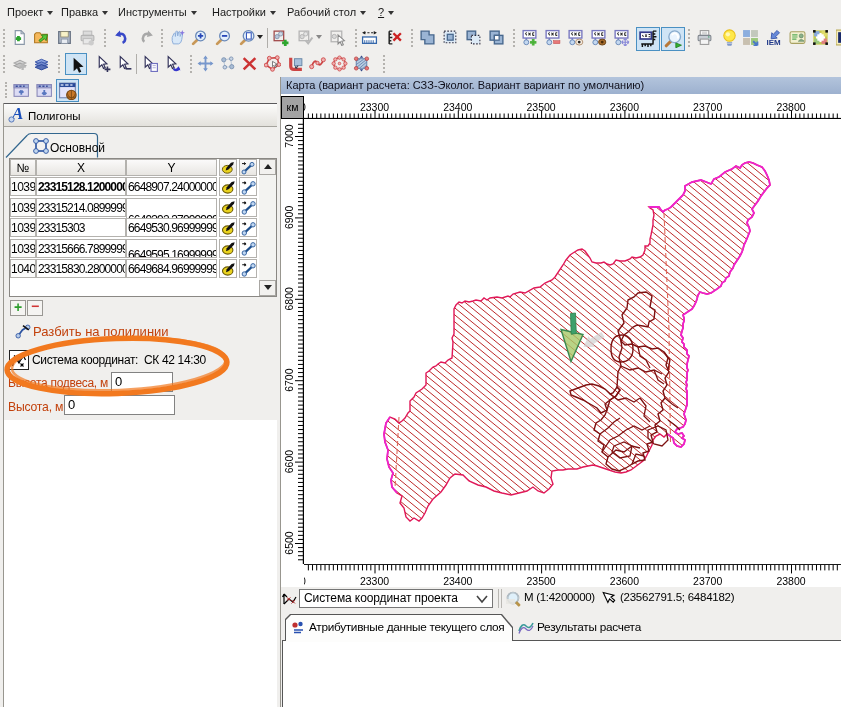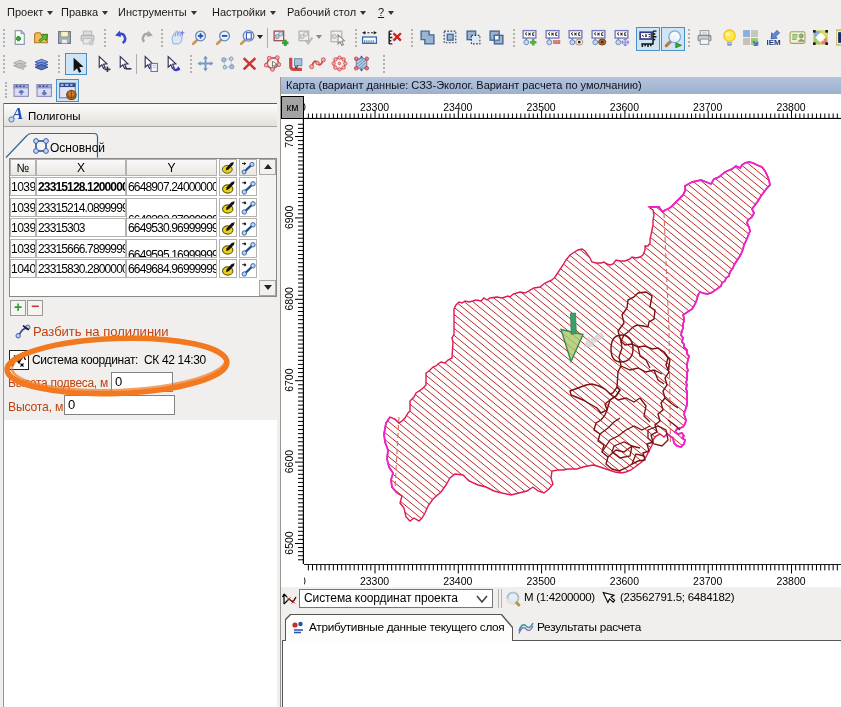--- a/index.html
+++ b/index.html
@@ -493,21 +493,21 @@
 <div class="abs inp" style="left:111px;top:372px;width:62px;height:20px;">0</div>
 <div class="abs lbl" style="left:8px;top:400px;font-size:12.2px;letter-spacing:-0.2px;">Высота, м</div>
 <div class="abs inp" style="left:64px;top:395px;width:111px;height:20px;">0</div>
 
 <svg class="abs" style="left:0px;top:330px;" width="245" height="78" viewBox="0 0 245 78">
  <ellipse cx="117" cy="36" rx="110" ry="27.5" fill="none" stroke="#f2791f" stroke-width="5.5" transform="rotate(-2 117 36)"></ellipse>
  <ellipse cx="119" cy="34" rx="107" ry="26" fill="none" stroke="#f2791f" stroke-width="2.5" opacity="0.7" transform="rotate(-2.5 117 36)"></ellipse>
 </svg>
 
 <div class="abs" style="left:281px;top:77px;width:560px;height:17px;background:linear-gradient(#b3c4dc,#9db1cf);border-bottom:1px solid #8094b0;"></div>
-<div class="abs" style="left:286px;top:79px;font-size:11px;letter-spacing:0px;color:#10101c;">Карта (вариант данные: СЗЗ-Эколог. Вариант расчета по умолчанию)</div>
+<div class="abs" style="left:286px;top:79px;font-size:11px;letter-spacing:0px;color:#10101c;">Карта (вариант расчета: СЗЗ-Эколог. Вариант вариант по умолчанию)</div>
 
 <div class="abs" style="left:281px;top:96px;width:23px;height:23px;background:#a3a3a3;border:1.5px solid #000;box-sizing:border-box;font-size:11px;text-align:center;line-height:21px;z-index:5;font-size:10.5px;">км</div>
 
 <div class="abs" style="left:281px;top:94px;width:560px;height:494px;background:#fff;"></div>
 <svg class="abs" style="left:281px;top:94px;" width="560" height="496" viewBox="281 94 560 496" font-family="Liberation Sans,sans-serif">
 <rect x="304" y="117.9" width="537" height="1.5" fill="#000"></rect>
 <rect x="302.8" y="117.9" width="1.4" height="446.1" fill="#000"></rect>
 <rect x="304" y="563.4" width="537" height="1.5" fill="#000"></rect>
 <rect x="307.86" y="113.5" width="1" height="5.5" fill="#000"></rect>
 <rect x="312.02" y="113.5" width="1" height="5.5" fill="#000"></rect>

